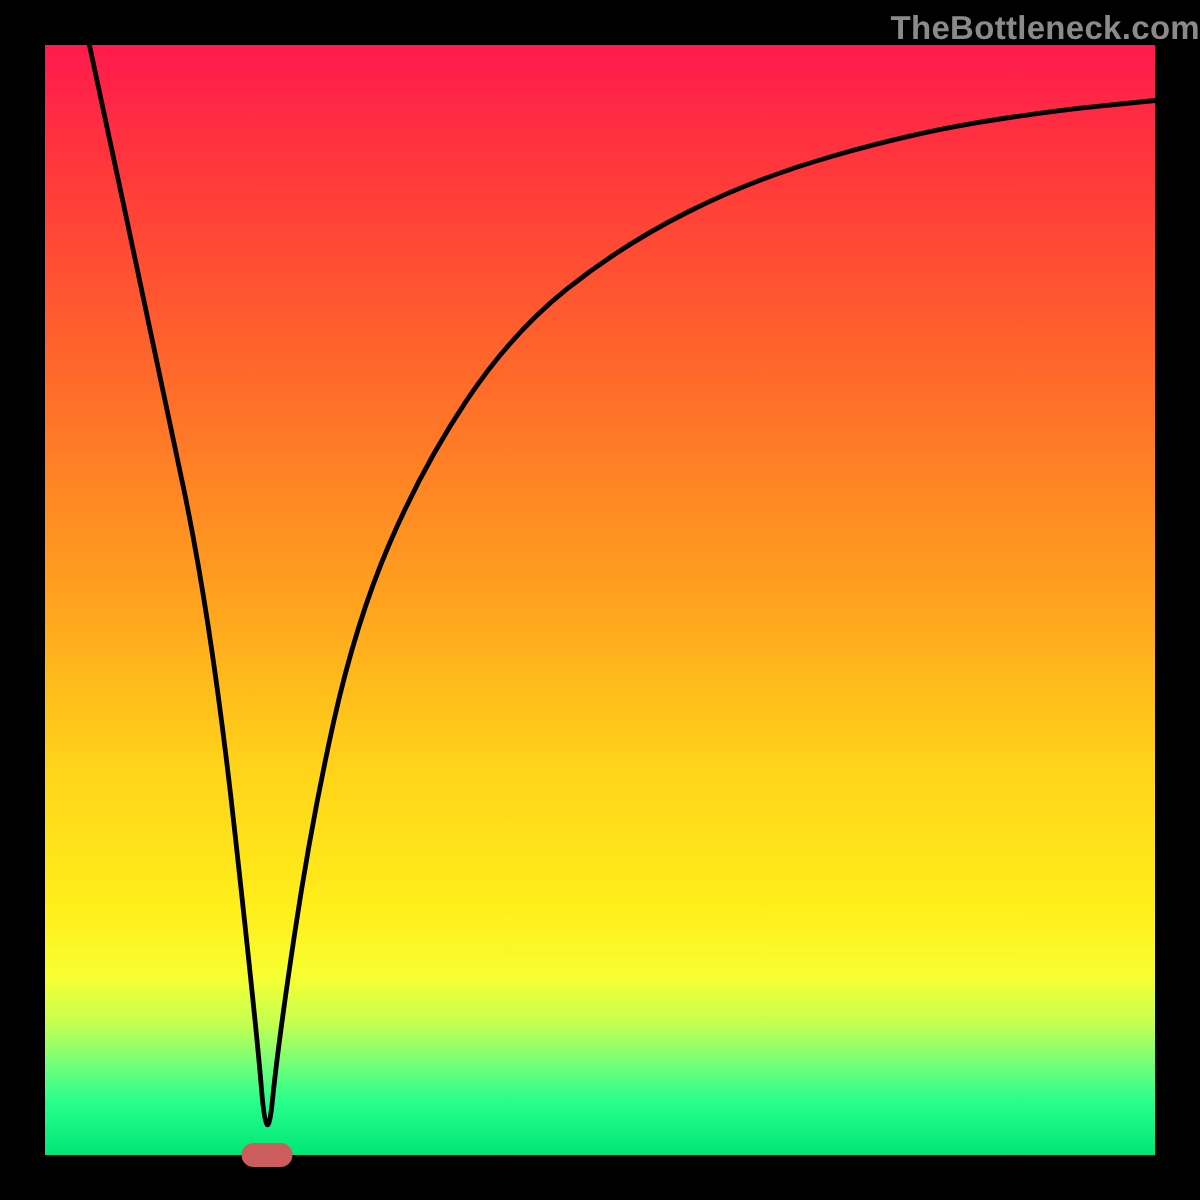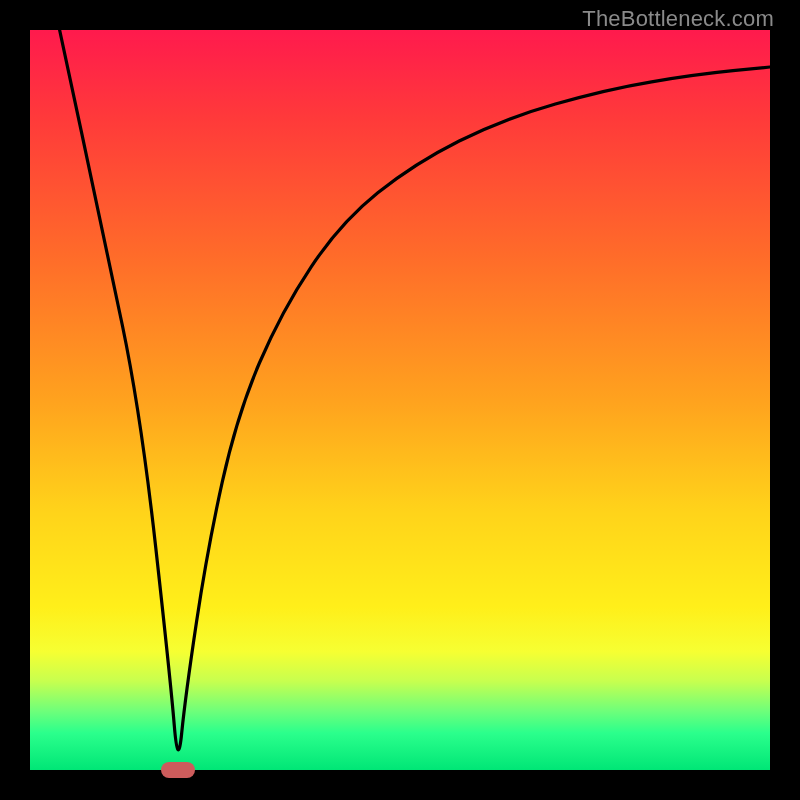--- a/index.html
+++ b/index.html
@@ -34,24 +34,24 @@
       #f6ff32 84%,
       #c7ff4f 88%,
       #6fff7a 92%,
       #2bff8c 95%,
       #00e676 100%
     );
   }
   .watermark {
     position: absolute;
     top: 6px;
-    right: 26px;
+    right: 0;
     color: #8a8a8a;
     font-size: 22px;
-    font-weight: 400;
+    font-weight: 700;
     letter-spacing: 0.2px;
     user-select: none;
   }
   .marker {
     position: absolute;
     width: 34px;
     height: 16px;
     border-radius: 10px;
     background: #cd5c5c;
     transform: translate(-50%, -50%);

